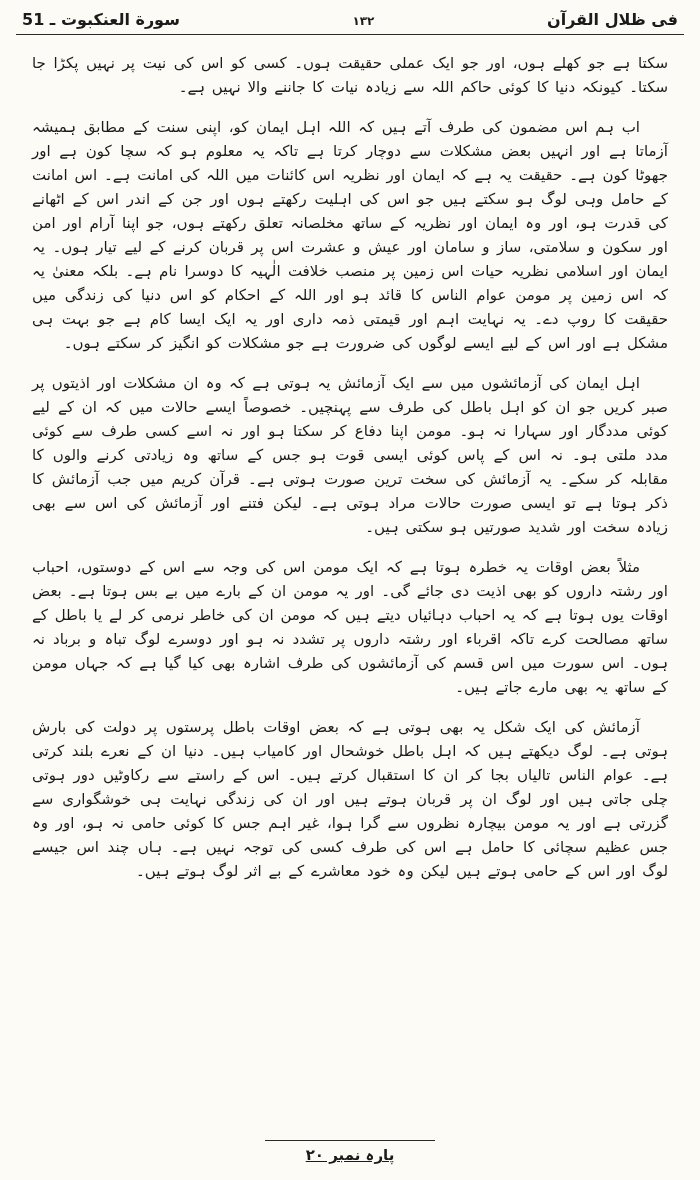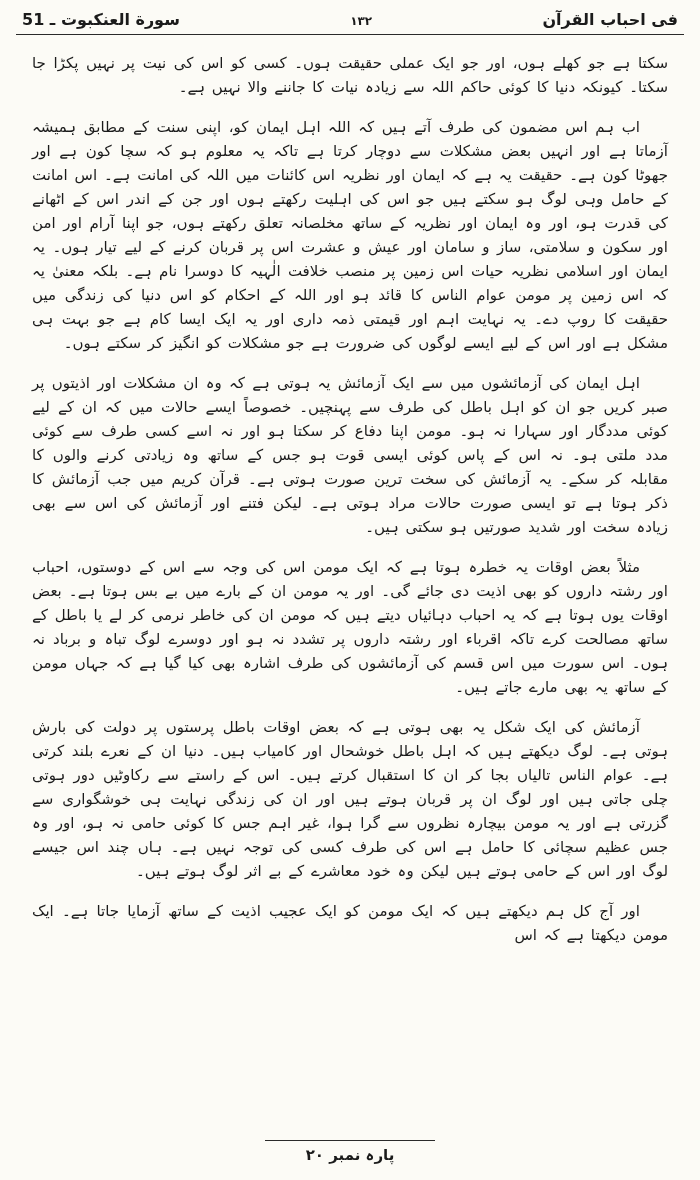--- a/index.html
+++ b/index.html
@@ -53,48 +53,48 @@
   }
   .page-footer {
     position: absolute;
     left: 0;
     right: 0;
     bottom: 16px;
     text-align: center;
     font-size: 15px;
     font-weight: bold;
     direction: rtl;
+    text-decoration: underline;
   }
   .footer-rule {
     width: 170px;
     margin: 0 auto 5px auto;
     border: none;
     border-top: 1.4px solid #2a2a2a;
   }
 </style>
 </head>
 <body>
 
 <div class="page">
 
   <header class="page-header">
-    <span class="hdr-right">فی احباب القرآن</span>
+    <span class="hdr-right">فی ظلال القرآن</span>
     <span class="hdr-center">۱۳۲</span>
     <span class="hdr-left">سورة العنكبوت ـ 51</span>
   </header>
 
   <hr class="header-rule">
 
   <main class="page-body">
       <p>سکتا ہے جو کھلے ہوں، اور جو ایک عملی حقیقت ہوں۔ کسی کو اس کی نیت پر نہیں پکڑا جا سکتا۔ کیونکہ دنیا کا کوئی حاکم اللہ سے زیادہ نیات کا جاننے والا نہیں ہے۔</p>
       <p>اب ہم اس مضمون کی طرف آتے ہیں کہ اللہ اہل ایمان کو، اپنی سنت کے مطابق ہمیشہ آزماتا ہے اور انہیں بعض مشکلات سے دوچار کرتا ہے تاکہ یہ معلوم ہو کہ سچا کون ہے اور جھوٹا کون ہے۔ حقیقت یہ ہے کہ ایمان اور نظریہ اس کائنات میں اللہ کی امانت ہے۔ اس امانت کے حامل وہی لوگ ہو سکتے ہیں جو اس کی اہلیت رکھتے ہوں اور جن کے اندر اس کے اٹھانے کی قدرت ہو، اور وہ ایمان اور نظریہ کے ساتھ مخلصانہ تعلق رکھتے ہوں، جو اپنا آرام اور امن اور سکون و سلامتی، ساز و سامان اور عیش و عشرت اس پر قربان کرنے کے لیے تیار ہوں۔ یہ ایمان اور اسلامی نظریہ حیات اس زمین پر منصب خلافت الٰہیہ کا دوسرا نام ہے۔ بلکہ معنیٰ یہ کہ اس زمین پر مومن عوام الناس کا قائد ہو اور اللہ کے احکام کو اس دنیا کی زندگی میں حقیقت کا روپ دے۔ یہ نہایت اہم اور قیمتی ذمہ داری اور یہ ایک ایسا کام ہے جو بہت ہی مشکل ہے اور اس کے لیے ایسے لوگوں کی ضرورت ہے جو مشکلات کو انگیز کر سکتے ہوں۔</p>
       <p>اہل ایمان کی آزمائشوں میں سے ایک آزمائش یہ ہوتی ہے کہ وہ ان مشکلات اور اذیتوں پر صبر کریں جو ان کو اہل باطل کی طرف سے پہنچیں۔ خصوصاً ایسے حالات میں کہ ان کے لیے کوئی مددگار اور سہارا نہ ہو۔ مومن اپنا دفاع کر سکتا ہو اور نہ اسے کسی طرف سے کوئی مدد ملتی ہو۔ نہ اس کے پاس کوئی ایسی قوت ہو جس کے ساتھ وہ زیادتی کرنے والوں کا مقابلہ کر سکے۔ یہ آزمائش کی سخت ترین صورت ہوتی ہے۔ قرآن کریم میں جب آزمائش کا ذکر ہوتا ہے تو ایسی صورت حالات مراد ہوتی ہے۔ لیکن فتنے اور آزمائش کی اس سے بھی زیادہ سخت اور شدید صورتیں ہو سکتی ہیں۔</p>
       <p>مثلاً بعض اوقات یہ خطرہ ہوتا ہے کہ ایک مومن اس کی وجہ سے اس کے دوستوں، احباب اور رشتہ داروں کو بھی اذیت دی جائے گی۔ اور یہ مومن ان کے بارے میں بے بس ہوتا ہے۔ بعض اوقات یوں ہوتا ہے کہ یہ احباب دہائیاں دیتے ہیں کہ مومن ان کی خاطر نرمی کر لے یا باطل کے ساتھ مصالحت کرے تاکہ اقرباء اور رشتہ داروں پر تشدد نہ ہو اور دوسرے لوگ تباہ و برباد نہ ہوں۔ اس سورت میں اس قسم کی آزمائشوں کی طرف اشارہ بھی کیا گیا ہے کہ جہاں مومن کے ساتھ یہ بھی مارے جاتے ہیں۔</p>
       <p>آزمائش کی ایک شکل یہ بھی ہوتی ہے کہ بعض اوقات باطل پرستوں پر دولت کی بارش ہوتی ہے۔ لوگ دیکھتے ہیں کہ اہل باطل خوشحال اور کامیاب ہیں۔ دنیا ان کے نعرے بلند کرتی ہے۔ عوام الناس تالیاں بجا کر ان کا استقبال کرتے ہیں۔ اس کے راستے سے رکاوٹیں دور ہوتی چلی جاتی ہیں اور لوگ ان پر قربان ہوتے ہیں اور ان کی زندگی نہایت ہی خوشگواری سے گزرتی ہے اور یہ مومن بیچارہ نظروں سے گرا ہوا، غیر اہم جس کا کوئی حامی نہ ہو، اور وہ جس عظیم سچائی کا حامل ہے اس کی طرف کسی کی توجہ نہیں ہے۔ ہاں چند اس جیسے لوگ اور اس کے حامی ہوتے ہیں لیکن وہ خود معاشرے کے بے اثر لوگ ہوتے ہیں۔</p>
-      <p>اور آج کل ہم دیکھتے ہیں کہ ایک مومن کو ایک عجیب اذیت کے ساتھ آزمایا جاتا ہے۔ ایک مومن دیکھتا ہے کہ اس</p>
     </main>
 
   <footer class="page-footer">
     <hr class="footer-rule">
     <span>پارہ نمبر ۲۰</span>
   </footer>
 
 </div>
 
 </body></html>

